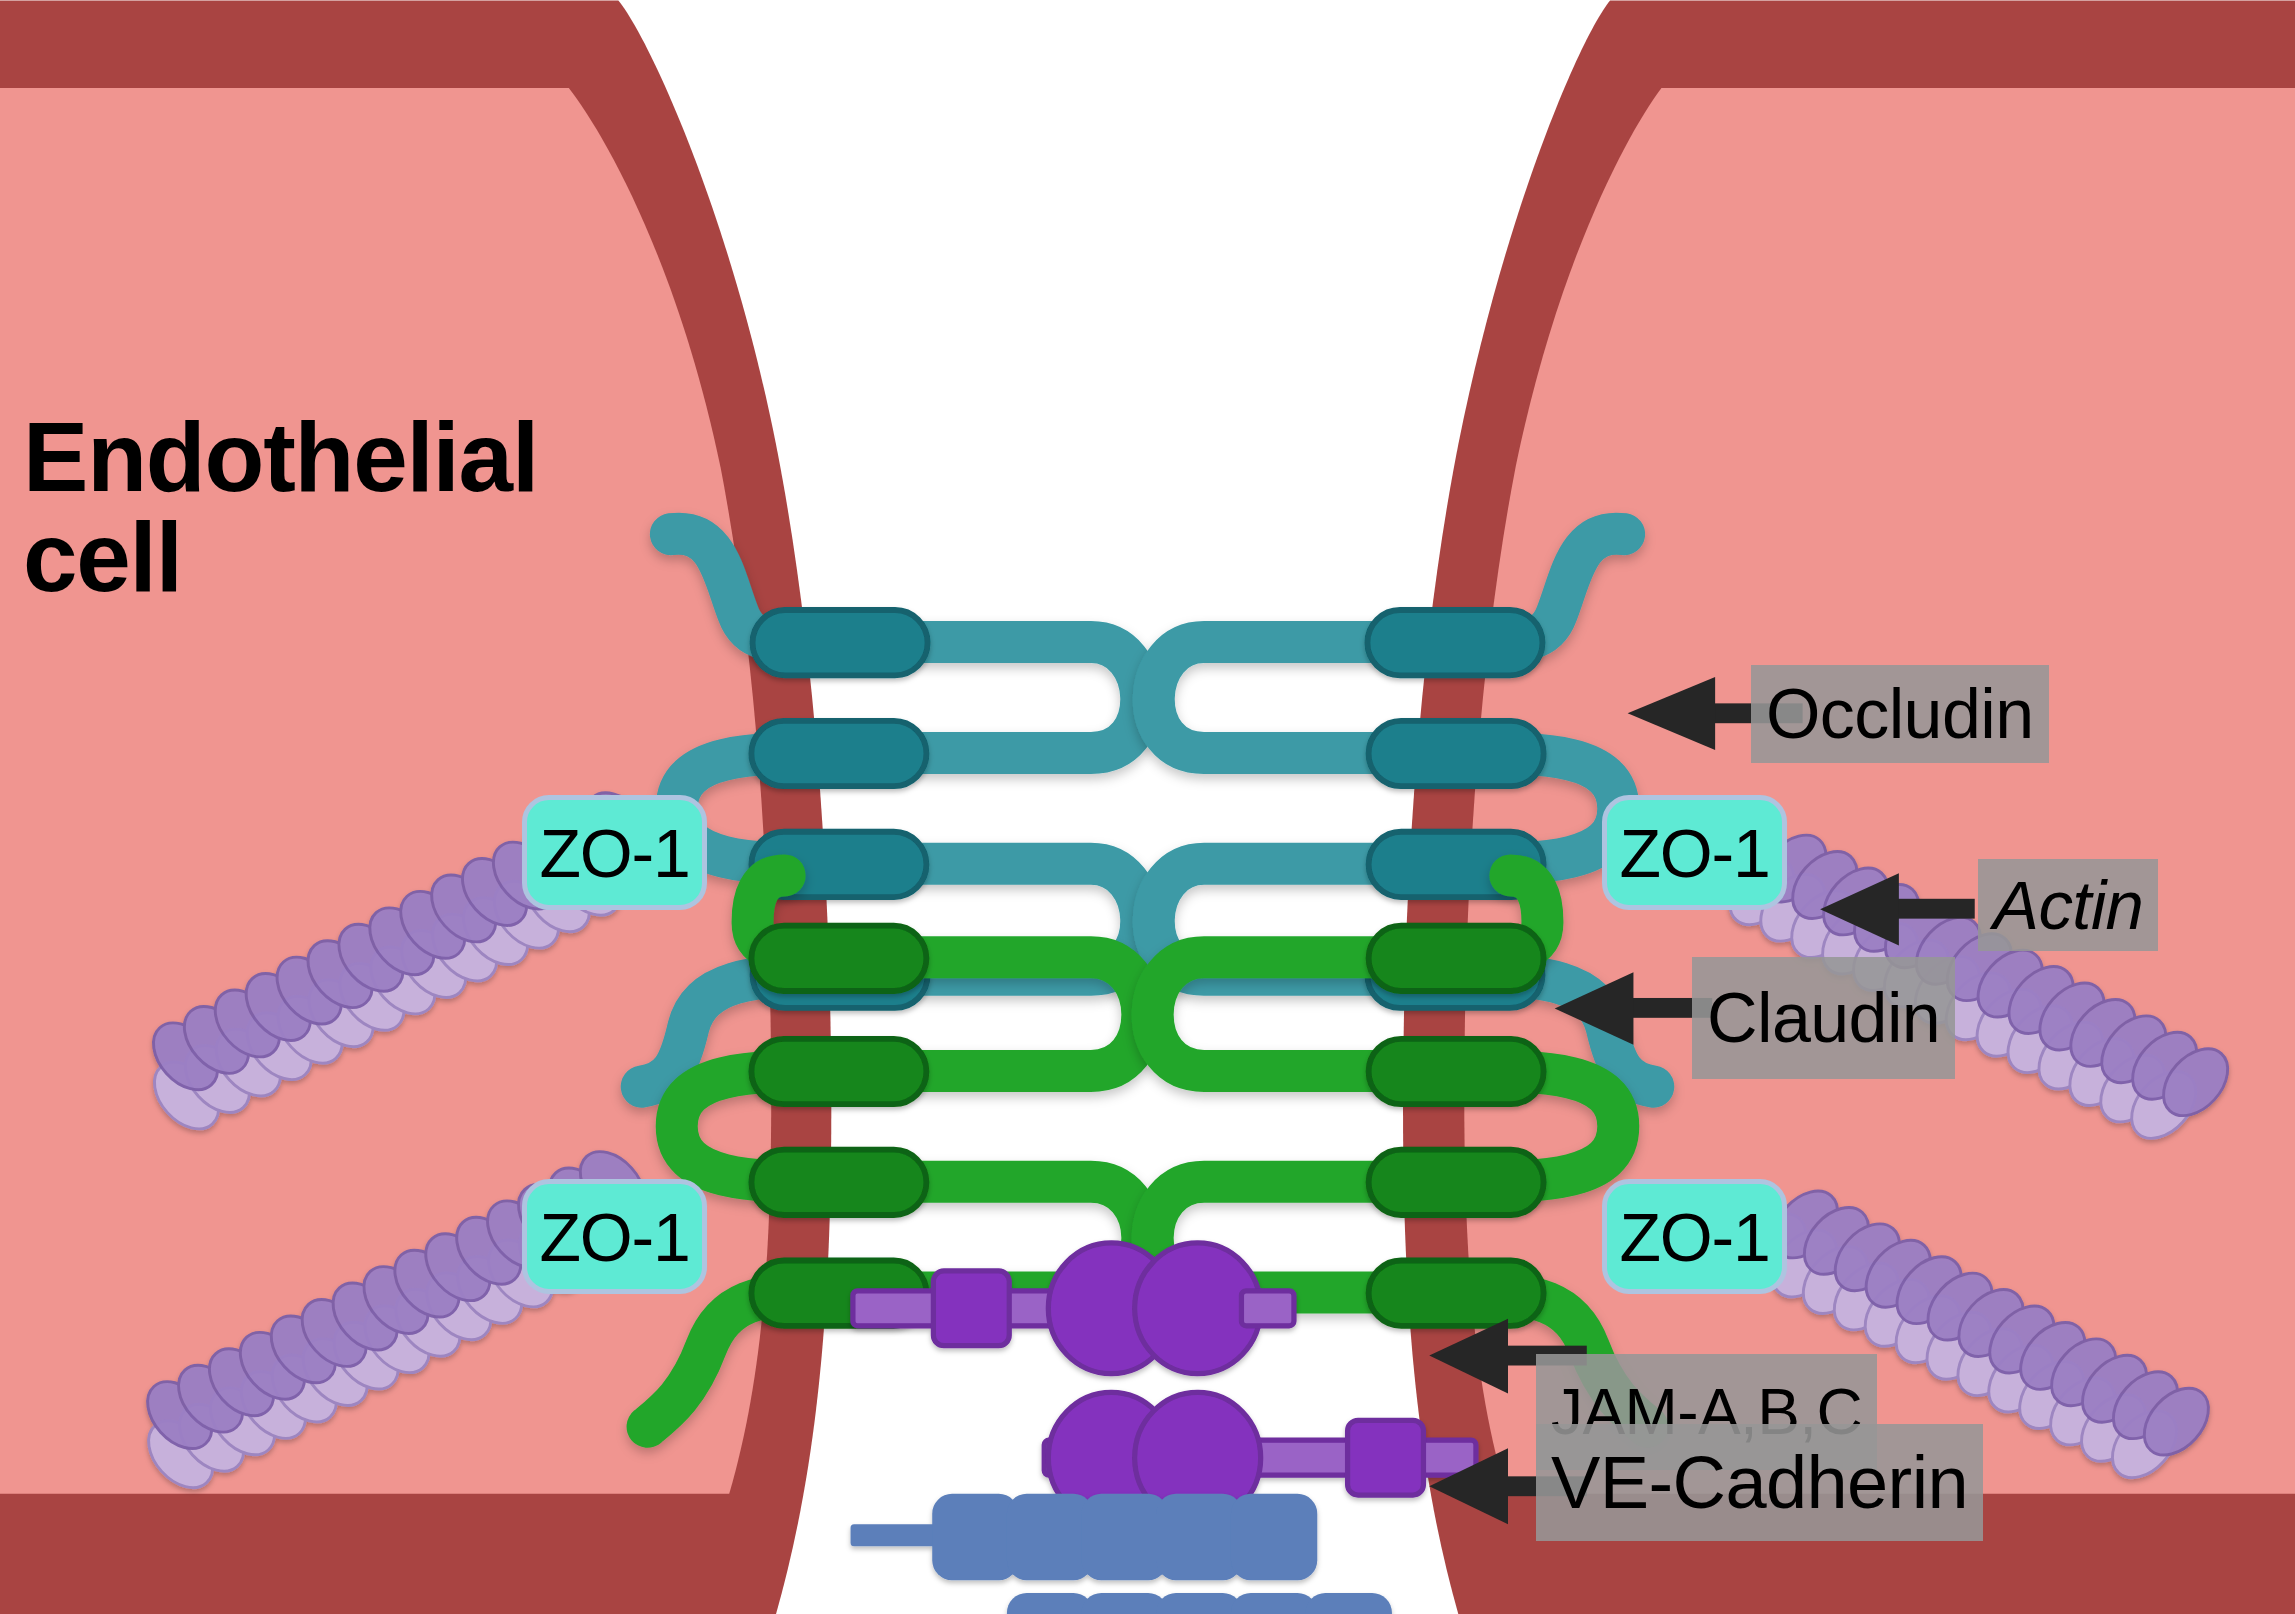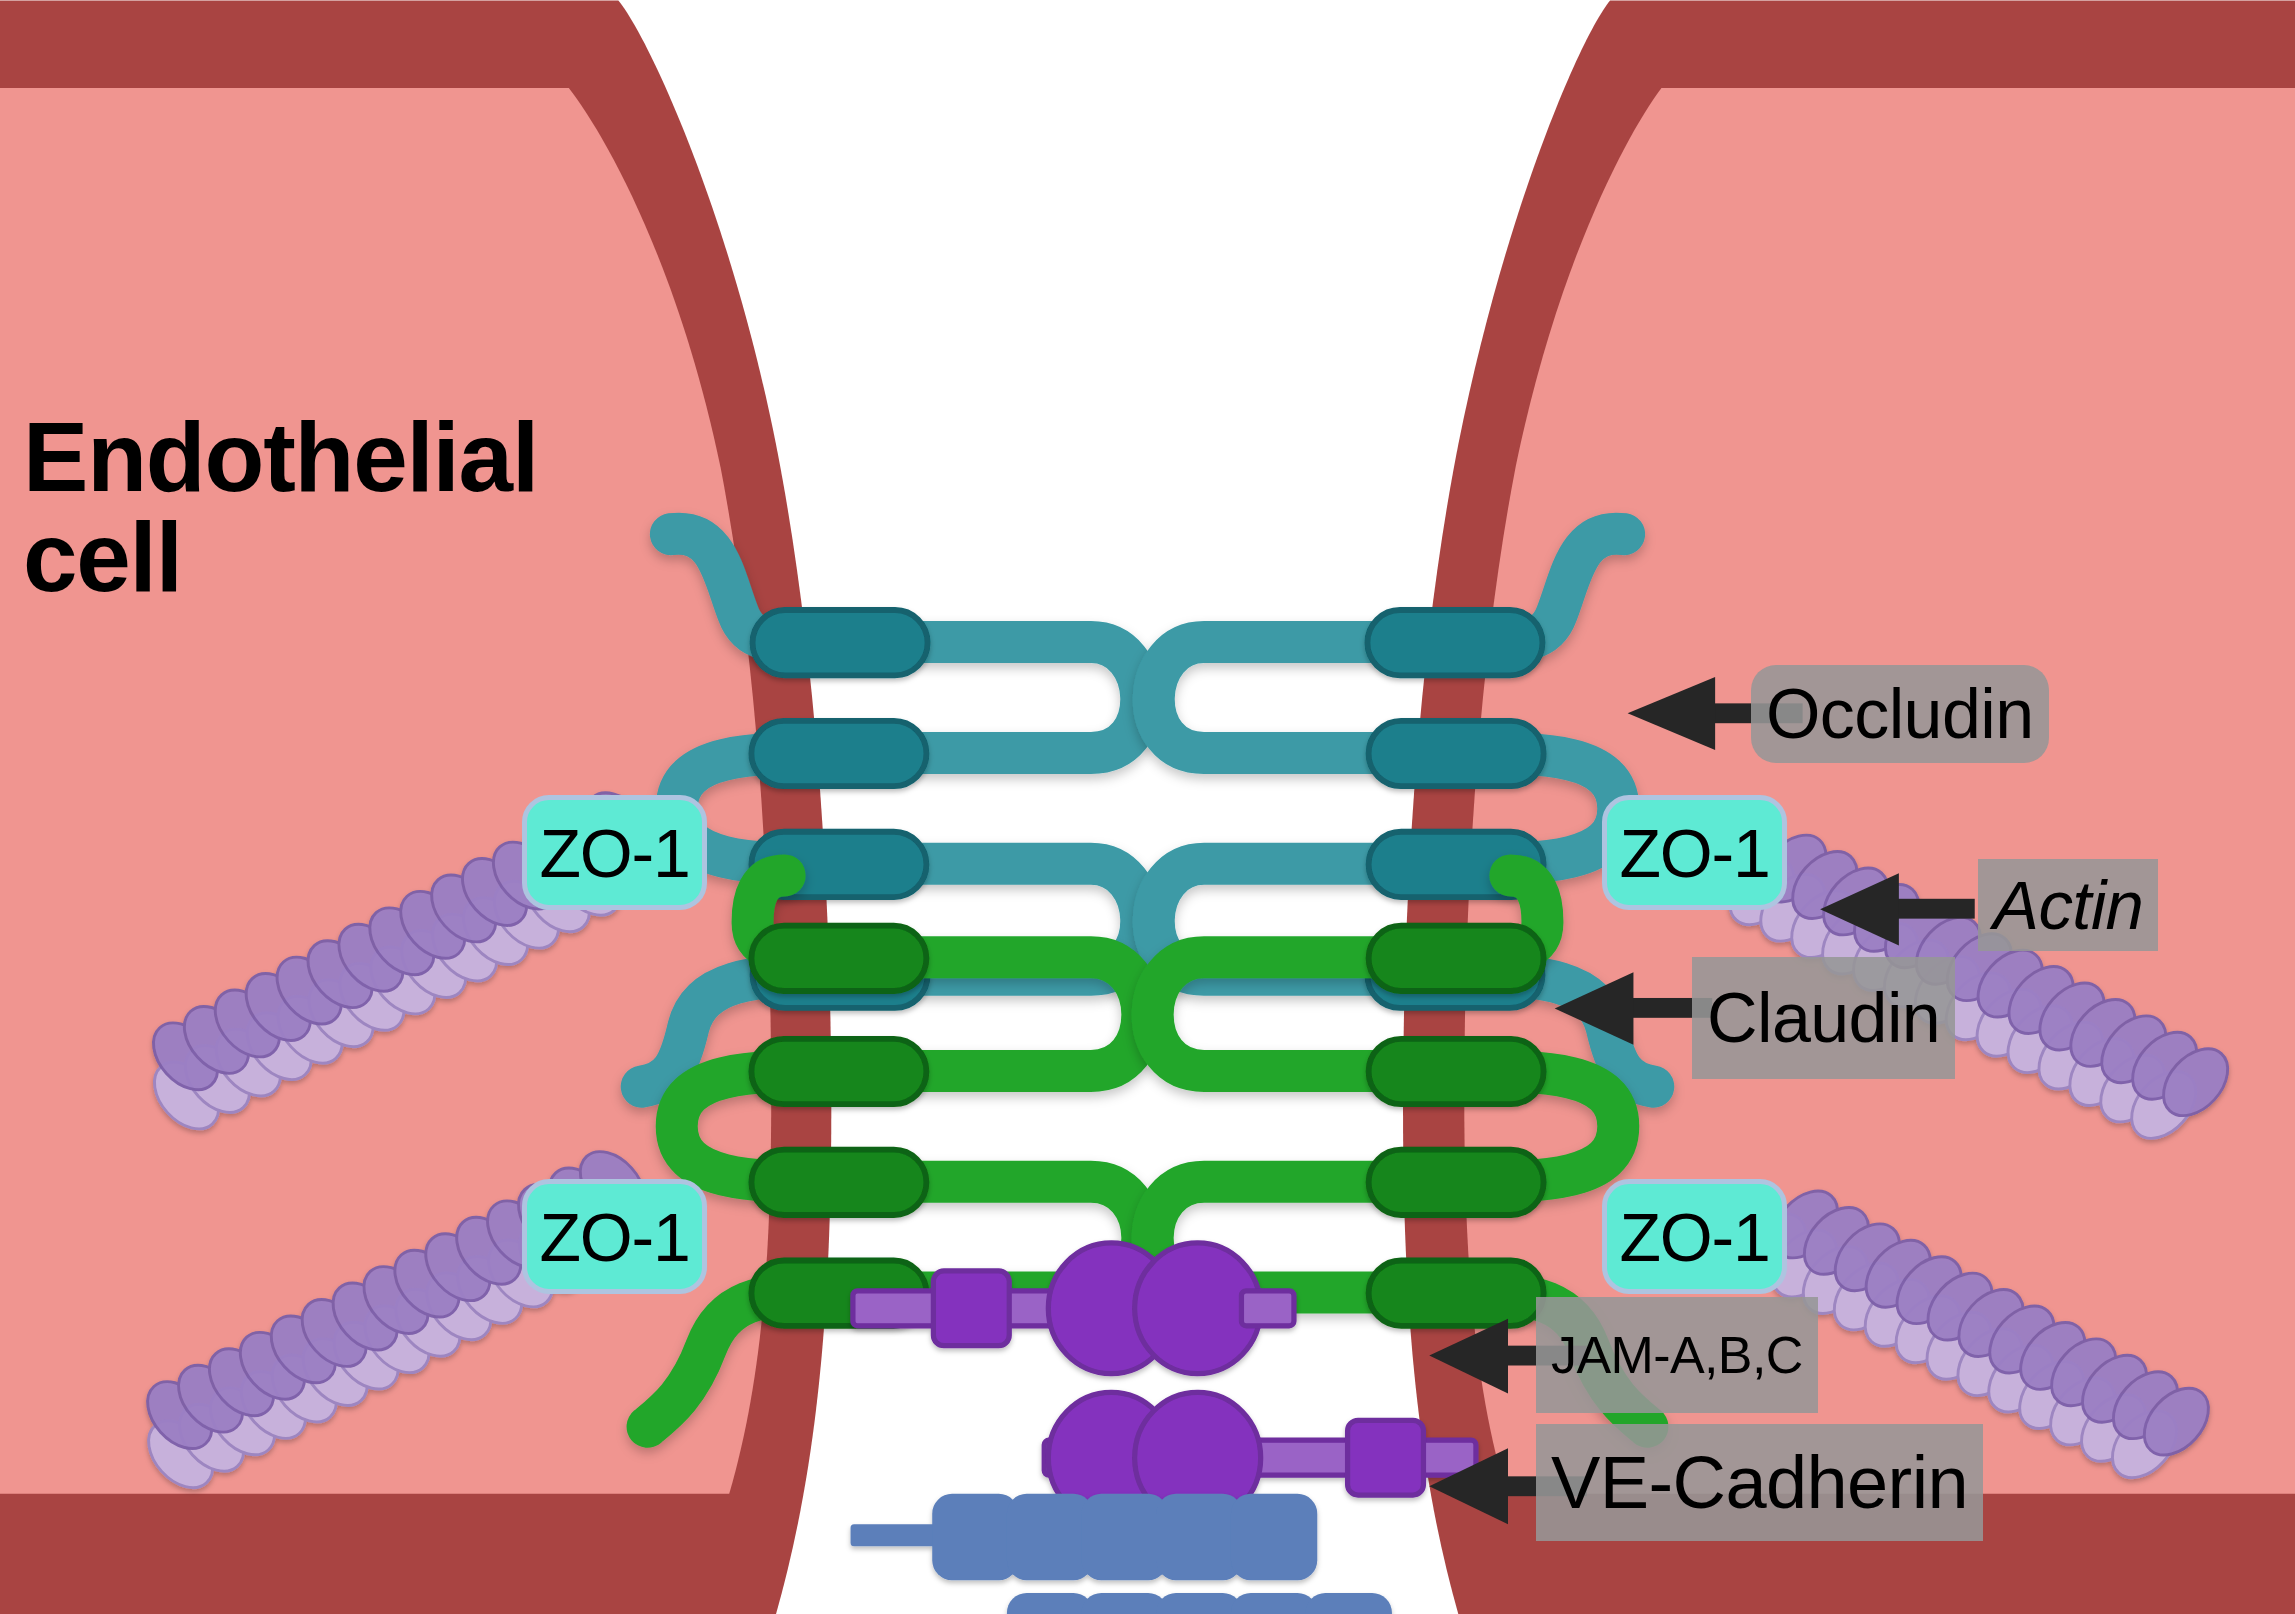--- a/index.html
+++ b/index.html
@@ -378,27 +378,27 @@
         <polygon points="2585,2482 2585,2612 2450,2547"></polygon>
       </g>
     </g>
   </svg>
 
   <div class="ttl" style="left:23px;top:408px;width:525px;font-size:98px;">
     <div>Endothelial</div>
     <div>cell</div>
   </div>
 
-  <div class="callout" style="left:1751px;top:665px;height:98px;font-size:70px;border-radius:25px;">Occludin</div>
+  <div class="callout" style="left:1751px;top:665px;height:98px;font-size:70px;">Occludin</div>
 
   <div class="callout" style="left:1978px;top:859px;height:92px;font-size:69px;font-style:italic;">Actin</div>
 
   <div class="callout" style="left:1692px;top:957px;height:122px;font-size:70px;">Claudin</div>
 
-  <div class="callout" style="left:1536px;top:1297px;height:116px;font-size:52px;">JAM-A,B,C</div>
+  <div class="callout" style="left:1536px;top:1354px;height:116px;font-size:64px;">JAM-A,B,C</div>
 
   <div class="callout" style="left:1536px;top:1424px;height:117px;font-size:74px;">VE-Cadherin</div>
 
   <div class="zo" style="left:522px;top:795px;width:175px;height:105px;font-size:68px;">ZO-1</div>
 
   <div class="zo" style="left:1602px;top:795px;width:175px;height:105px;font-size:68px;">ZO-1</div>
 
   <div class="zo" style="left:522px;top:1179px;width:175px;height:105px;font-size:68px;">ZO-1</div>
 
   <div class="zo" style="left:1602px;top:1179px;width:175px;height:105px;font-size:68px;">ZO-1</div>

